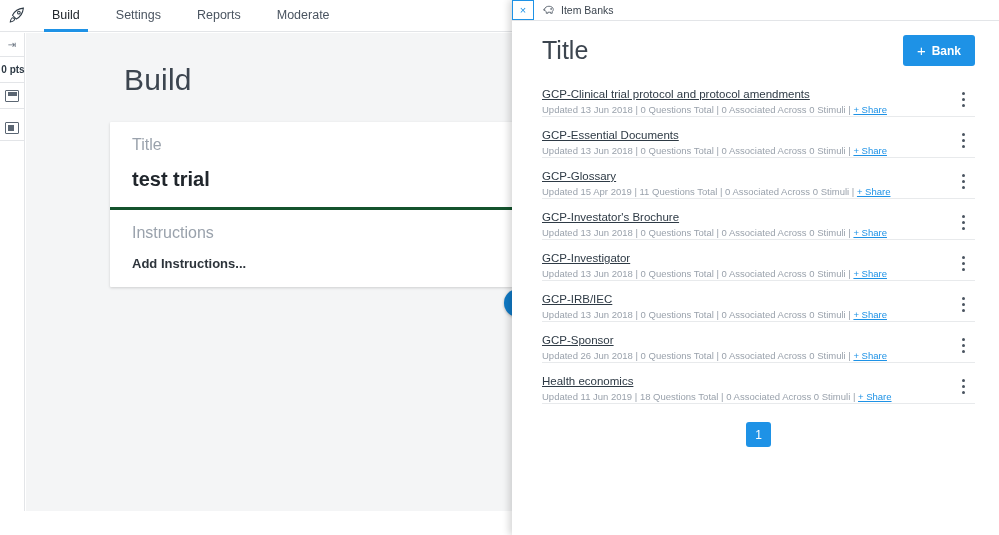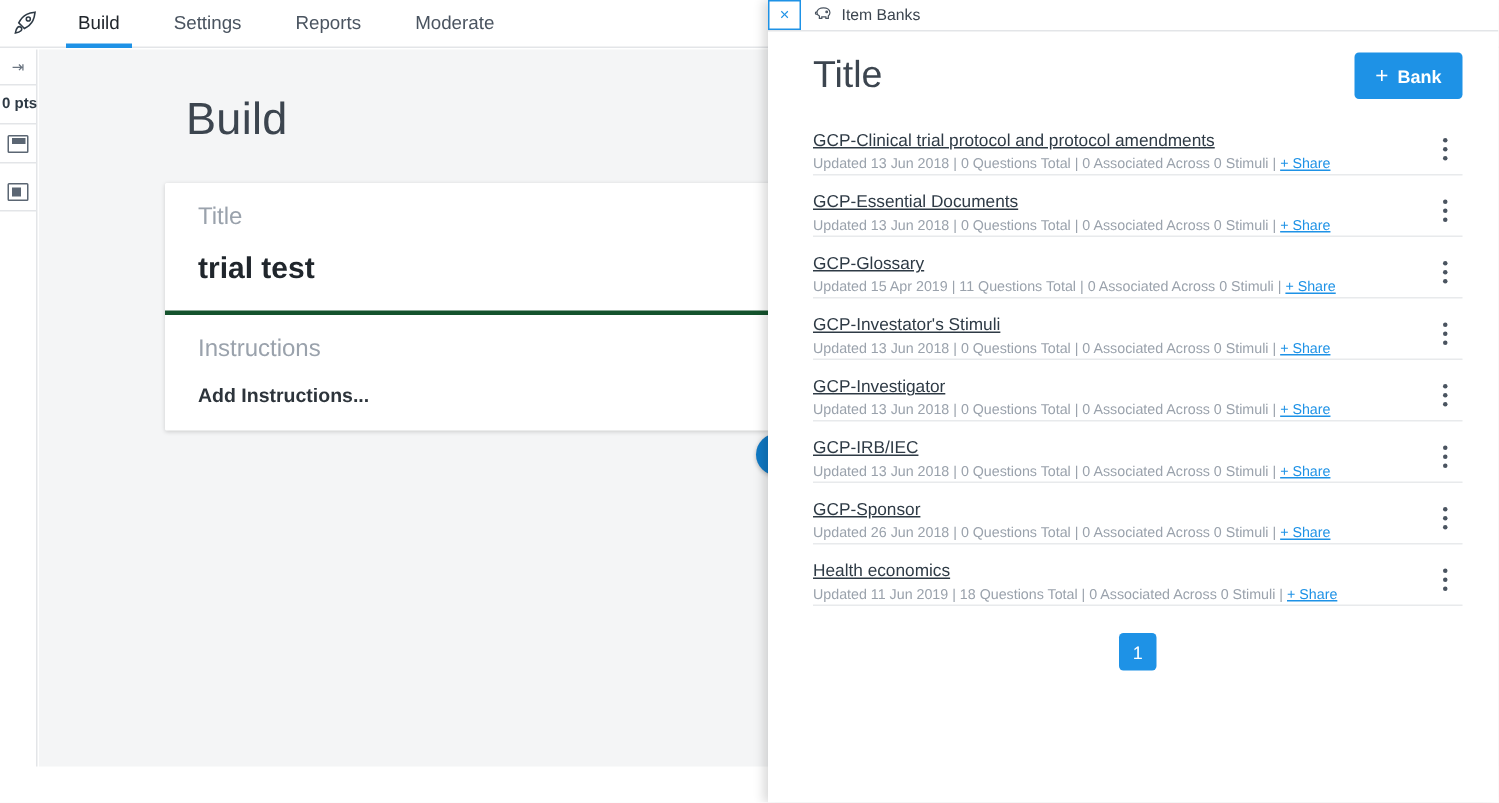--- a/index.html
+++ b/index.html
@@ -197,21 +197,21 @@
       <span class="mini-icon media"></span>
     </div>
   </div>
 
   <div class="canvas">
     <div class="page-title">Build</div>
 
     <div class="card">
       <div class="card-section">
         <div class="field-label">Title</div>
-        <div class="field-value">trial test</div>
+        <div class="field-value">test trial</div>
       </div>
       <div class="card-section">
         <div class="field-label">Instructions</div>
         <div class="field-placeholder">Add Instructions...</div>
       </div>
     </div>
 
     <div class="fab">
       <span>−</span>
     </div>
@@ -280,21 +280,21 @@
         </div>
         <div class="kebab">
             <span></span>
             <span></span>
             <span></span>
           </div>
       </div>
 
       <div class="bank-row">
         <div class="bank-info">
-          <div class="bank-name">GCP-Investator's Stimuli</div>
+          <div class="bank-name">GCP-Investator's Brochure</div>
           <div class="bank-meta">
             <span>Updated 13 Jun 2018 | 0 Questions Total | 0 Associated Across 0 Stimuli | </span><span class="share">+ Share</span>
           </div>
         </div>
         <div class="kebab">
             <span></span>
             <span></span>
             <span></span>
           </div>
       </div>

